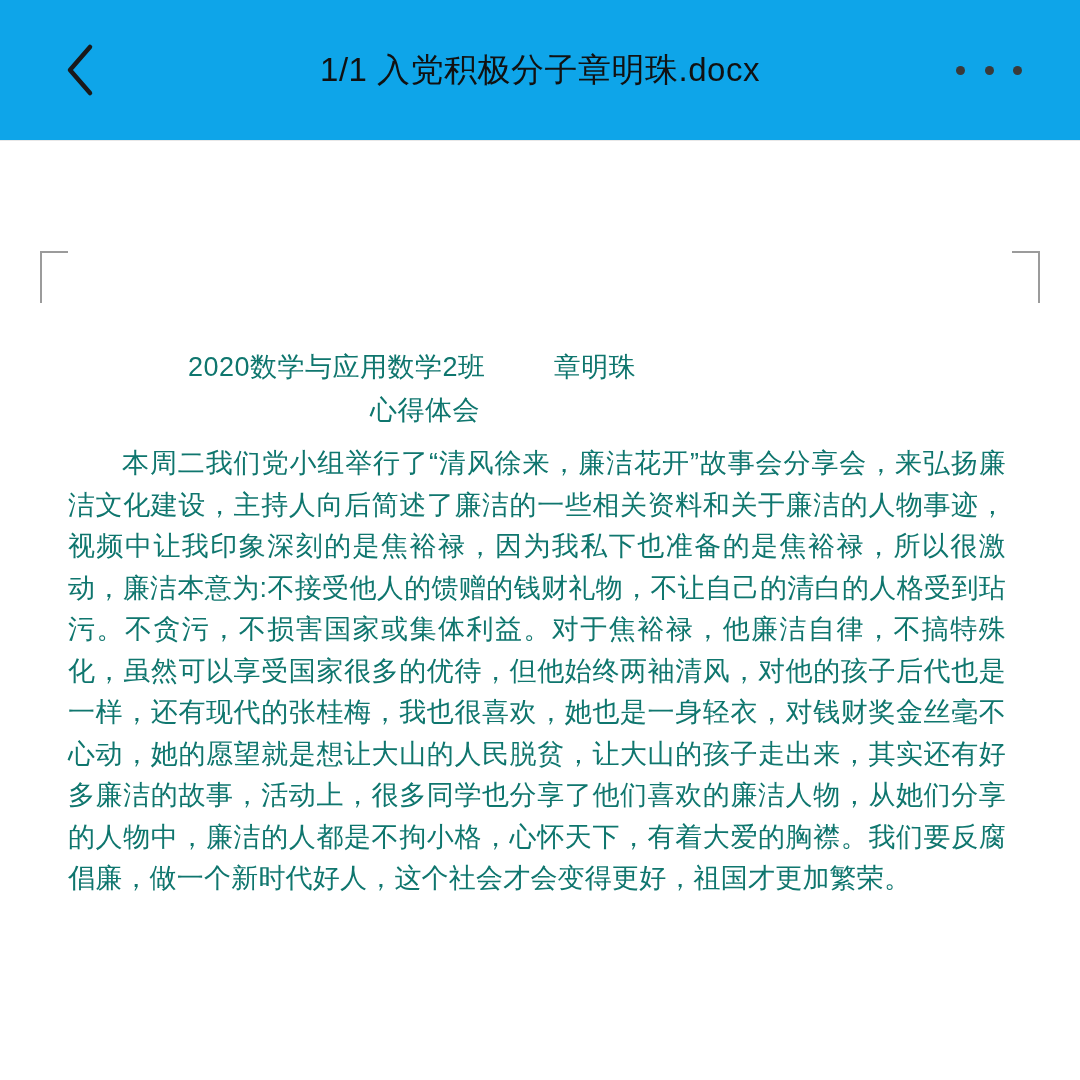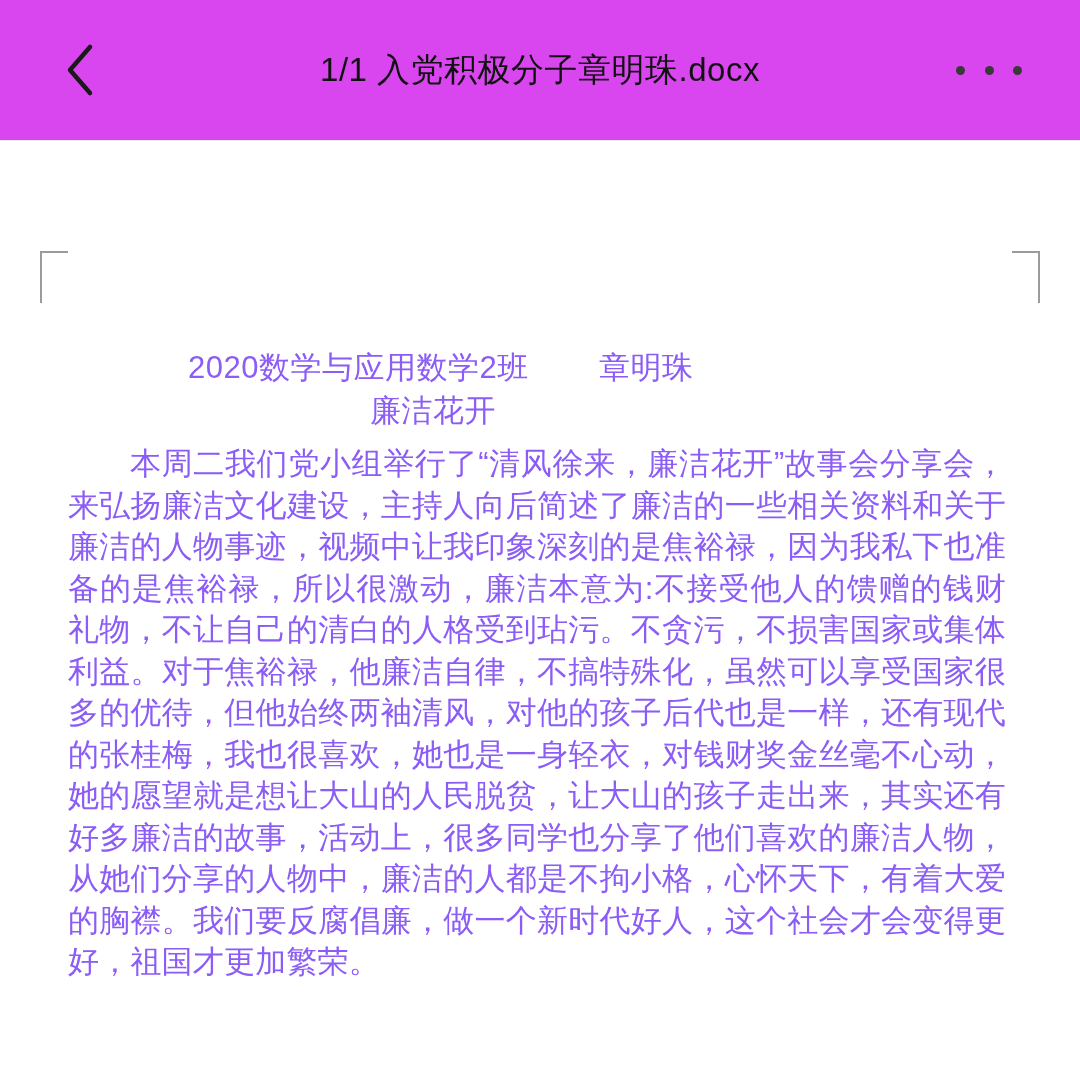--- a/index.html
+++ b/index.html
@@ -21,21 +21,21 @@
     height: 1080px;
     background: #ffffff;
     box-sizing: border-box;
   }
 
   
   .topbar {
     position: relative;
     height: 140px;
     width: 100%;
-    background: #d946ef;
+    background: #0ea5e9;
     display: flex;
     align-items: center;
     box-sizing: border-box;
     padding: 0 40px;
   }
   .back-btn {
     width: 56px;
     height: 56px;
     margin-left: 12px;
     display: flex;
@@ -104,23 +104,23 @@
     height: 50px;
     border-color: #9b9b9b;
     border-style: solid;
     border-width: 0;
   }
   .crop.tl { left: 0px;  top: 0px;  border-left-width: 2px;  border-top-width: 2px; }
   .crop.tr { right: 0px; top: 0px;  border-right-width: 2px; border-top-width: 2px; }
 
   .doc-body {
     padding: 96px 0 0 0;
-    font-size: 31px;
+    font-size: 27px;
     line-height: 41px;
-    color: #8b5cf6;
+    color: #0f766e;
   }
 
   .line-class {
     padding-left: 148px;
     margin-bottom: 2px;
     letter-spacing: 0.5px;
   }
   .class-gap { display: inline-block; width: 52px; }
 
   .line-subject {
@@ -173,20 +173,20 @@
       <div class="crop tr"></div>
 
       <div class="doc-body">
 
         <div class="line-class">
           <span>2020数学与应用数学2班</span>
           <span class="class-gap"></span>
           <span>章明珠</span>
         </div>
 
-        <div class="line-subject">廉洁花开</div>
+        <div class="line-subject">心得体会</div>
 
         <p class="para">本周二我们党小组举行了“清风徐来，廉洁花开”故事会分享会，来弘扬廉洁文化建设，主持人向后简述了廉洁的一些相关资料和关于廉洁的人物事迹，视频中让我印象深刻的是焦裕禄，因为我私下也准备的是焦裕禄，所以很激动，廉洁本意为:不接受他人的馈赠的钱财礼物，不让自己的清白的人格受到玷污。不贪污，不损害国家或集体利益。对于焦裕禄，他廉洁自律，不搞特殊化，虽然可以享受国家很多的优待，但他始终两袖清风，对他的孩子后代也是一样，还有现代的张桂梅，我也很喜欢，她也是一身轻衣，对钱财奖金丝毫不心动，她的愿望就是想让大山的人民脱贫，让大山的孩子走出来，其实还有好多廉洁的故事，活动上，很多同学也分享了他们喜欢的廉洁人物，从她们分享的人物中，廉洁的人都是不拘小格，心怀天下，有着大爱的胸襟。我们要反腐倡廉，做一个新时代好人，这个社会才会变得更好，祖国才更加繁荣。</p>
 
       </div>
     </div>
   </div>
 </div>
 
 </body></html>

